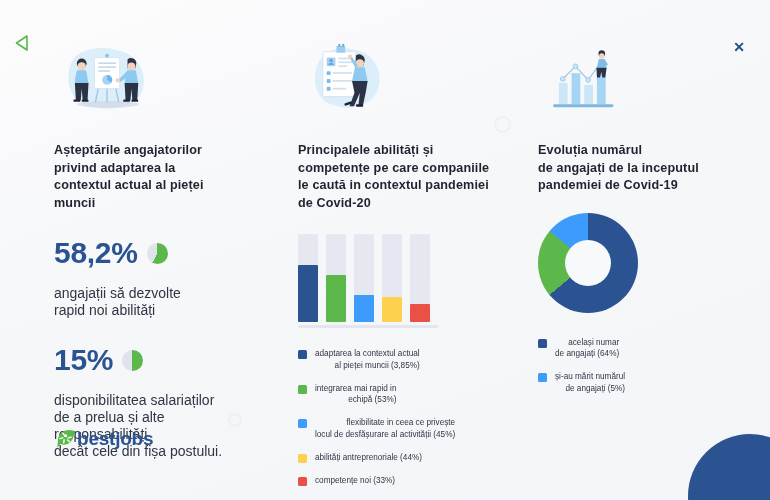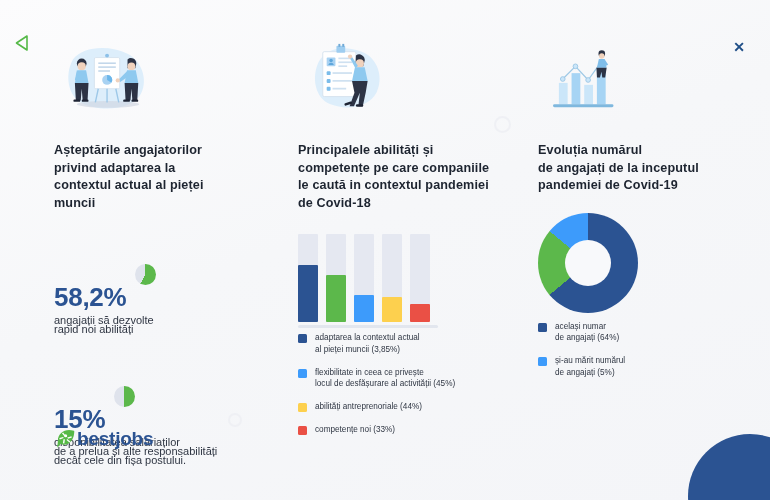--- a/index.html
+++ b/index.html
@@ -102,37 +102,36 @@
   
   .stat {
     margin-top: 26px;
   }
   .stat-row {
     display: flex;
     align-items: center;
     gap: 9px;
   }
   .stat-num {
-    font-size: 26px;
+    font-size: 30px;
     font-weight: bold;
     color: #2b5392;
     letter-spacing: -.01em;
     line-height: 1;
-    margin-top: 46px;
   }
   .stat-pie {
     width: 21px;
     height: 21px;
     border-radius: 50%;
     flex: 0 0 auto;
   }
   .stat-cap {
-    margin-top: 6px;
-    font-size: 11px;
-    line-height: 9px;
+    margin-top: 17px;
+    font-size: 14px;
+    line-height: 17px;
     color: #2f3643;
     white-space: pre-line;
   }
   
   .barchart {
     margin-top: 22px;
     width: 140px;
     height: 90px;
     position: relative;
   }
@@ -181,21 +180,22 @@
     position: absolute;
     left: 27px;
     top: 27px;
     width: 46px;
     height: 46px;
     border-radius: 50%;
     background: #f8f9fb;
   }
   
   .legend {
-    margin-top: 8px;
+    margin-top: 24px;
+    text-align: right;
   }
   .legend-item {
     display: flex;
     align-items: flex-start;
     gap: 8px;
     margin-bottom: 11px;
   }
   .legend-swatch {
     width: 9px;
     height: 9px;
@@ -334,21 +334,21 @@
             <circle cx="52" cy="17" r="2.2" fill="#f0d2bd"></circle>
             <path d="M54 42 h16 l-2 12 l-3 14 h-4.5 l1.5 -14 l-6 14 h-4.5 l5 -14 Z" fill="#2c3345"></path>
             <rect x="58" y="66" width="7.5" height="2.5" rx="1.2" fill="#1e2434"></rect>
             <rect x="46" y="64" width="8" height="2.5" rx="1.2" transform="rotate(-18 50 65)" fill="#1e2434"></rect>
           </g>
         </svg>
       </div>
       <div class="col-head">Principalele abilități și
 competențe pe care companiile
 le caută in contextul pandemiei
-de Covid-18</div>
+de Covid-20</div>
 
       <div class="barchart">
         <div class="bars">
           <div class="bar-slot">
             <div class="bar-fill" style="height:64.54%;background:#2b5392;"></div>
           </div>
           <div class="bar-slot">
             <div class="bar-fill" style="height:53%;background:#5cb84b;"></div>
           </div>
           <div class="bar-slot">
@@ -362,20 +362,25 @@
           </div>
         </div>
         <div class="bar-base"></div>
       </div>
 
       <div class="legend">
         <div class="legend-item">
           <span class="legend-swatch" style="background:#2b5392;"></span>
           <span class="legend-label">adaptarea la contextul actual
 al pieței muncii (3,85%)</span>
+        </div>
+        <div class="legend-item">
+          <span class="legend-swatch" style="background:#5cb84b;"></span>
+          <span class="legend-label">integrarea mai rapid in
+echipă (53%)</span>
         </div>
         <div class="legend-item">
           <span class="legend-swatch" style="background:#3d9bfb;"></span>
           <span class="legend-label">flexibilitate in ceea ce privește
 locul de desfășurare al activității (45%)</span>
         </div>
         <div class="legend-item">
           <span class="legend-swatch" style="background:#fdd04e;"></span>
           <span class="legend-label">abilități antreprenoriale (44%)</span>
         </div>

